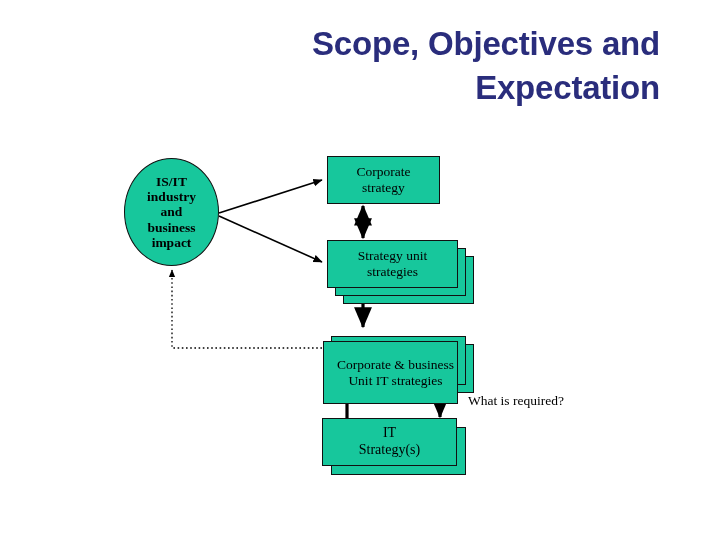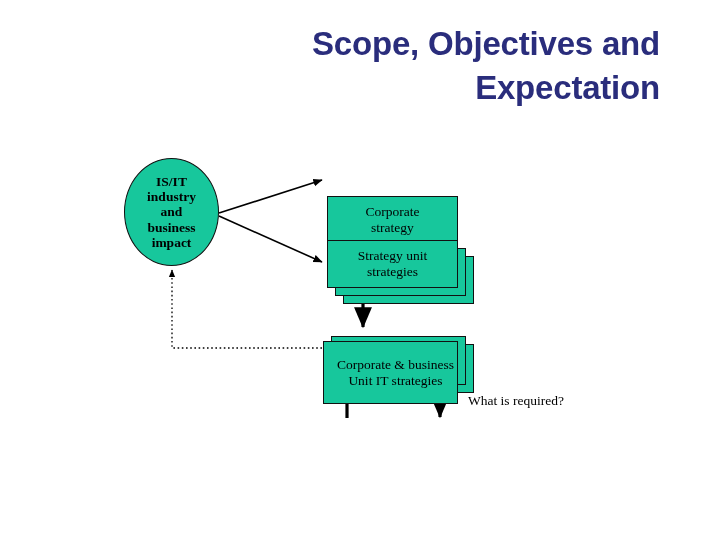--- a/index.html
+++ b/index.html
@@ -101,23 +101,22 @@
     position: absolute;
     background: #17c79c;
     border: 1px solid #111111;
     box-sizing: border-box;
     z-index: 0;
   }
 
   #box-corporate-strategy {
     left: 327px;
     top: 156px;
-    width: 131px;
+    width: 113px;
     height: 48px;
-    margin-top: 40px;
   }
   #box-corporate-strategy .node-text { font-size: 13.5px; }
 
   #group-business-unit {
     position: absolute;
     left: 327px;
     top: 240px;
     width: 148px;
     height: 65px;
   }
@@ -247,18 +246,25 @@
 
     <div id="group-corp-business-it">
       <div id="cbit-copy-2" class="stack-copy"></div>
       <div id="cbit-copy-1" class="stack-copy"></div>
       <div id="box-corp-business-it" class="box">
         <span class="node-text">Corporate &amp; business
 Unit IT strategies</span>
       </div>
     </div>
 
+    <div id="group-it-strategy">
+      <div id="its-copy-1" class="stack-copy"></div>
+      <div id="box-it-strategy" class="box">
+        <span class="node-text">IT
+Strategy(s)</span>
+      </div>
+    </div>
 
 
     <div id="caption-what-required" class="caption">What is required?</div>
 
   </div>
 </div>
 
 </body></html>

